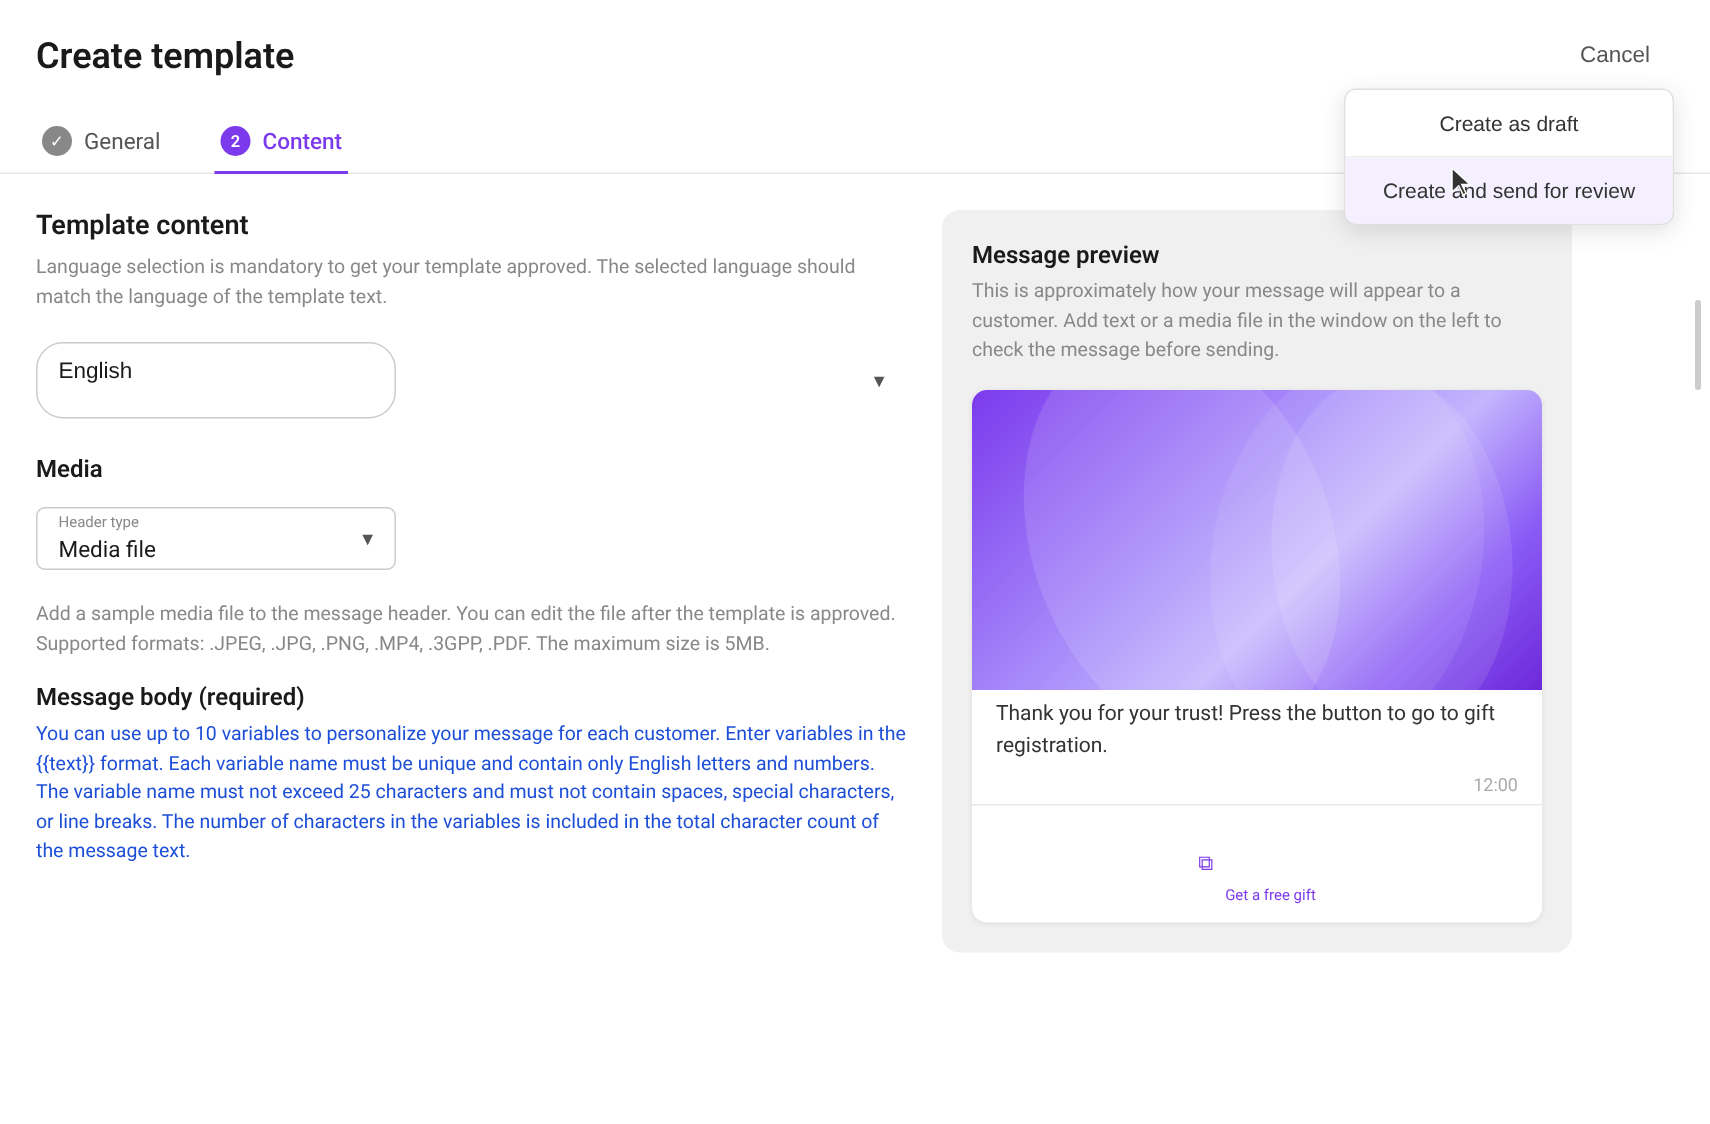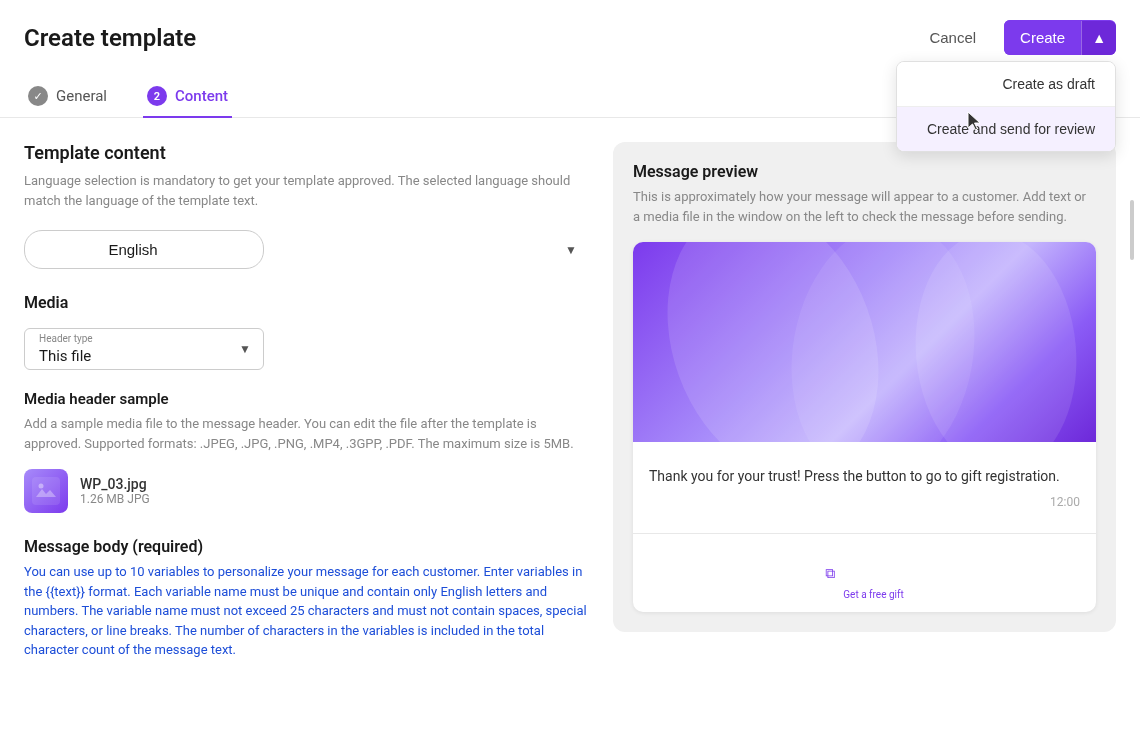--- a/index.html
+++ b/index.html
@@ -85,21 +85,21 @@
       overflow: hidden;
     }
     .dropdown-item {
       padding: 14px 20px;
       font-size: 14px;
       color: #333;
       cursor: pointer;
       background: #fff;
       border: none;
       width: 100%;
-      text-align: right;
+      text-align: center;
       display: block;
     }
     .dropdown-item.hovered {
       background: #f5f0ff;
     }
     .dropdown-divider {
       height: 1px;
       background: #eee;
     }
     
@@ -179,29 +179,28 @@
       margin-bottom: 20px;
       line-height: 1.5;
     }
     
     .select-wrapper {
       position: relative;
       margin-bottom: 24px;
     }
     .select-field {
       width: 240px;
-      padding: 10px 36px 10px 14px;
+      padding: 10px 36px 22px 14px;
       border: 1px solid #ccc;
       border-radius: 18px;
       font-size: 15px;
       color: #1a1a1a;
       background: #fff;
       appearance: none;
       cursor: pointer;
-      text-align: center;
     }
     .select-chevron {
       position: absolute;
       right: 12px;
       top: 50%;
       transform: translateY(-50%);
       pointer-events: none;
       color: #555;
       font-size: 12px;
     }
@@ -295,21 +294,21 @@
       color: #1a1a1a;
       margin-bottom: 6px;
     }
     .msg-body-desc {
       font-size: 13px;
       color: #1d4ed8;
       line-height: 1.5;
     }
     
     .right-panel {
-      width: 503px;
+      width: 420px;
       flex-shrink: 0;
     }
     .preview-card {
       background: #f0f0f0;
       border-radius: 12px;
       padding: 20px;
     }
     .preview-title {
       font-size: 16px;
       font-weight: 600;
@@ -361,21 +360,21 @@
       width: 160px;
       height: 240px;
       background: rgba(255,255,255,0.1);
       border-radius: 50%;
       top: -10px;
       right: 20px;
       transform: rotate(-5deg);
     }
     
     .message-content {
-      padding: 24px 16px;
+      padding: 6px 16px;
     }
     .message-text {
       font-size: 14px;
       color: #333;
       line-height: 1.5;
       margin-bottom: 8px;
     }
     .message-time {
       text-align: right;
       font-size: 12px;
@@ -414,24 +413,20 @@
   </style>
 </head>
 <body>
 
 <div class="page-wrapper">
 
   <div class="page-header">
     <h1 class="page-title">Create template</h1>
     <div class="header-actions">
       <button class="cancel-btn">Cancel</button>
-      <div class="create-btn-group">
-        <button class="create-btn-main">Create</button>
-        <button class="create-btn-chevron">▲</button>
-      </div>
 
       <div class="create-dropdown">
         <button class="dropdown-item">Create as draft</button>
         <div class="dropdown-divider"></div>
         <button class="dropdown-item hovered">Create and send for review</button>
       </div>
 
       <div style="position:absolute; right: 130px; top: 90px; pointer-events:none; z-index:201;">
         <svg width="20" height="24" viewBox="0 0 20 24" fill="none" xmlns="http://www.w3.org/2000/svg">
           <path d="M2 2L2 18L6.5 14L9.5 20L11.5 19L8.5 13H14L2 2Z" fill="#333" stroke="#fff" stroke-width="1"></path>
@@ -469,44 +464,30 @@
           <option>Spanish</option>
         </select>
         <span class="select-chevron">▼</span>
       </div>
 
       <div>
         <h3 class="sub-section-title">Media</h3>
         <div class="header-type-wrapper">
           <div class="floating-label-group">
             <span class="floating-label">Header type</span>
-            <span class="floating-value">This file</span>
+            <span class="floating-value">Media file</span>
             <span class="floating-chevron">▼</span>
           </div>
         </div>
       </div>
 
       <div>
-        <h4 class="media-section-title">Media header sample</h4>
         <p class="media-section-desc">
           <span>Add a sample media file to the message header. You can edit the file after the template is approved. Supported formats: .JPEG, .JPG, .PNG, .MP4, .3GPP, .PDF. The maximum size is 5MB.</span>
         </p>
-        <div class="file-card">
-          <div class="file-thumb">
-            <svg viewBox="0 0 28 28" fill="none" xmlns="http://www.w3.org/2000/svg">
-              <rect width="28" height="28" rx="4" fill="rgba(255,255,255,0.15)"></rect>
-              <path d="M4 20L10 12L14 17L18 13L24 20H4Z" fill="rgba(255,255,255,0.5)"></path>
-              <circle cx="9" cy="9" r="2.5" fill="rgba(255,255,255,0.6)"></circle>
-            </svg>
-          </div>
-          <div class="file-info">
-            <div class="file-name">WP_03.jpg</div>
-            <div class="file-meta">1.26 MB JPG</div>
-          </div>
-        </div>
       </div>
 
       <div>
         <h4 class="msg-body-title">Message body (required)</h4>
         <p class="msg-body-desc">
           <span>You can use up to 10 variables to personalize your message for each customer. Enter variables in the {{text}} format. Each variable name must be unique and contain only English letters and numbers. The variable name must not exceed 25 characters and must not contain spaces, special characters, or line breaks. The number of characters in the variables is included in the total character count of the message text.</span>
         </p>
       </div>
 
     </div>

